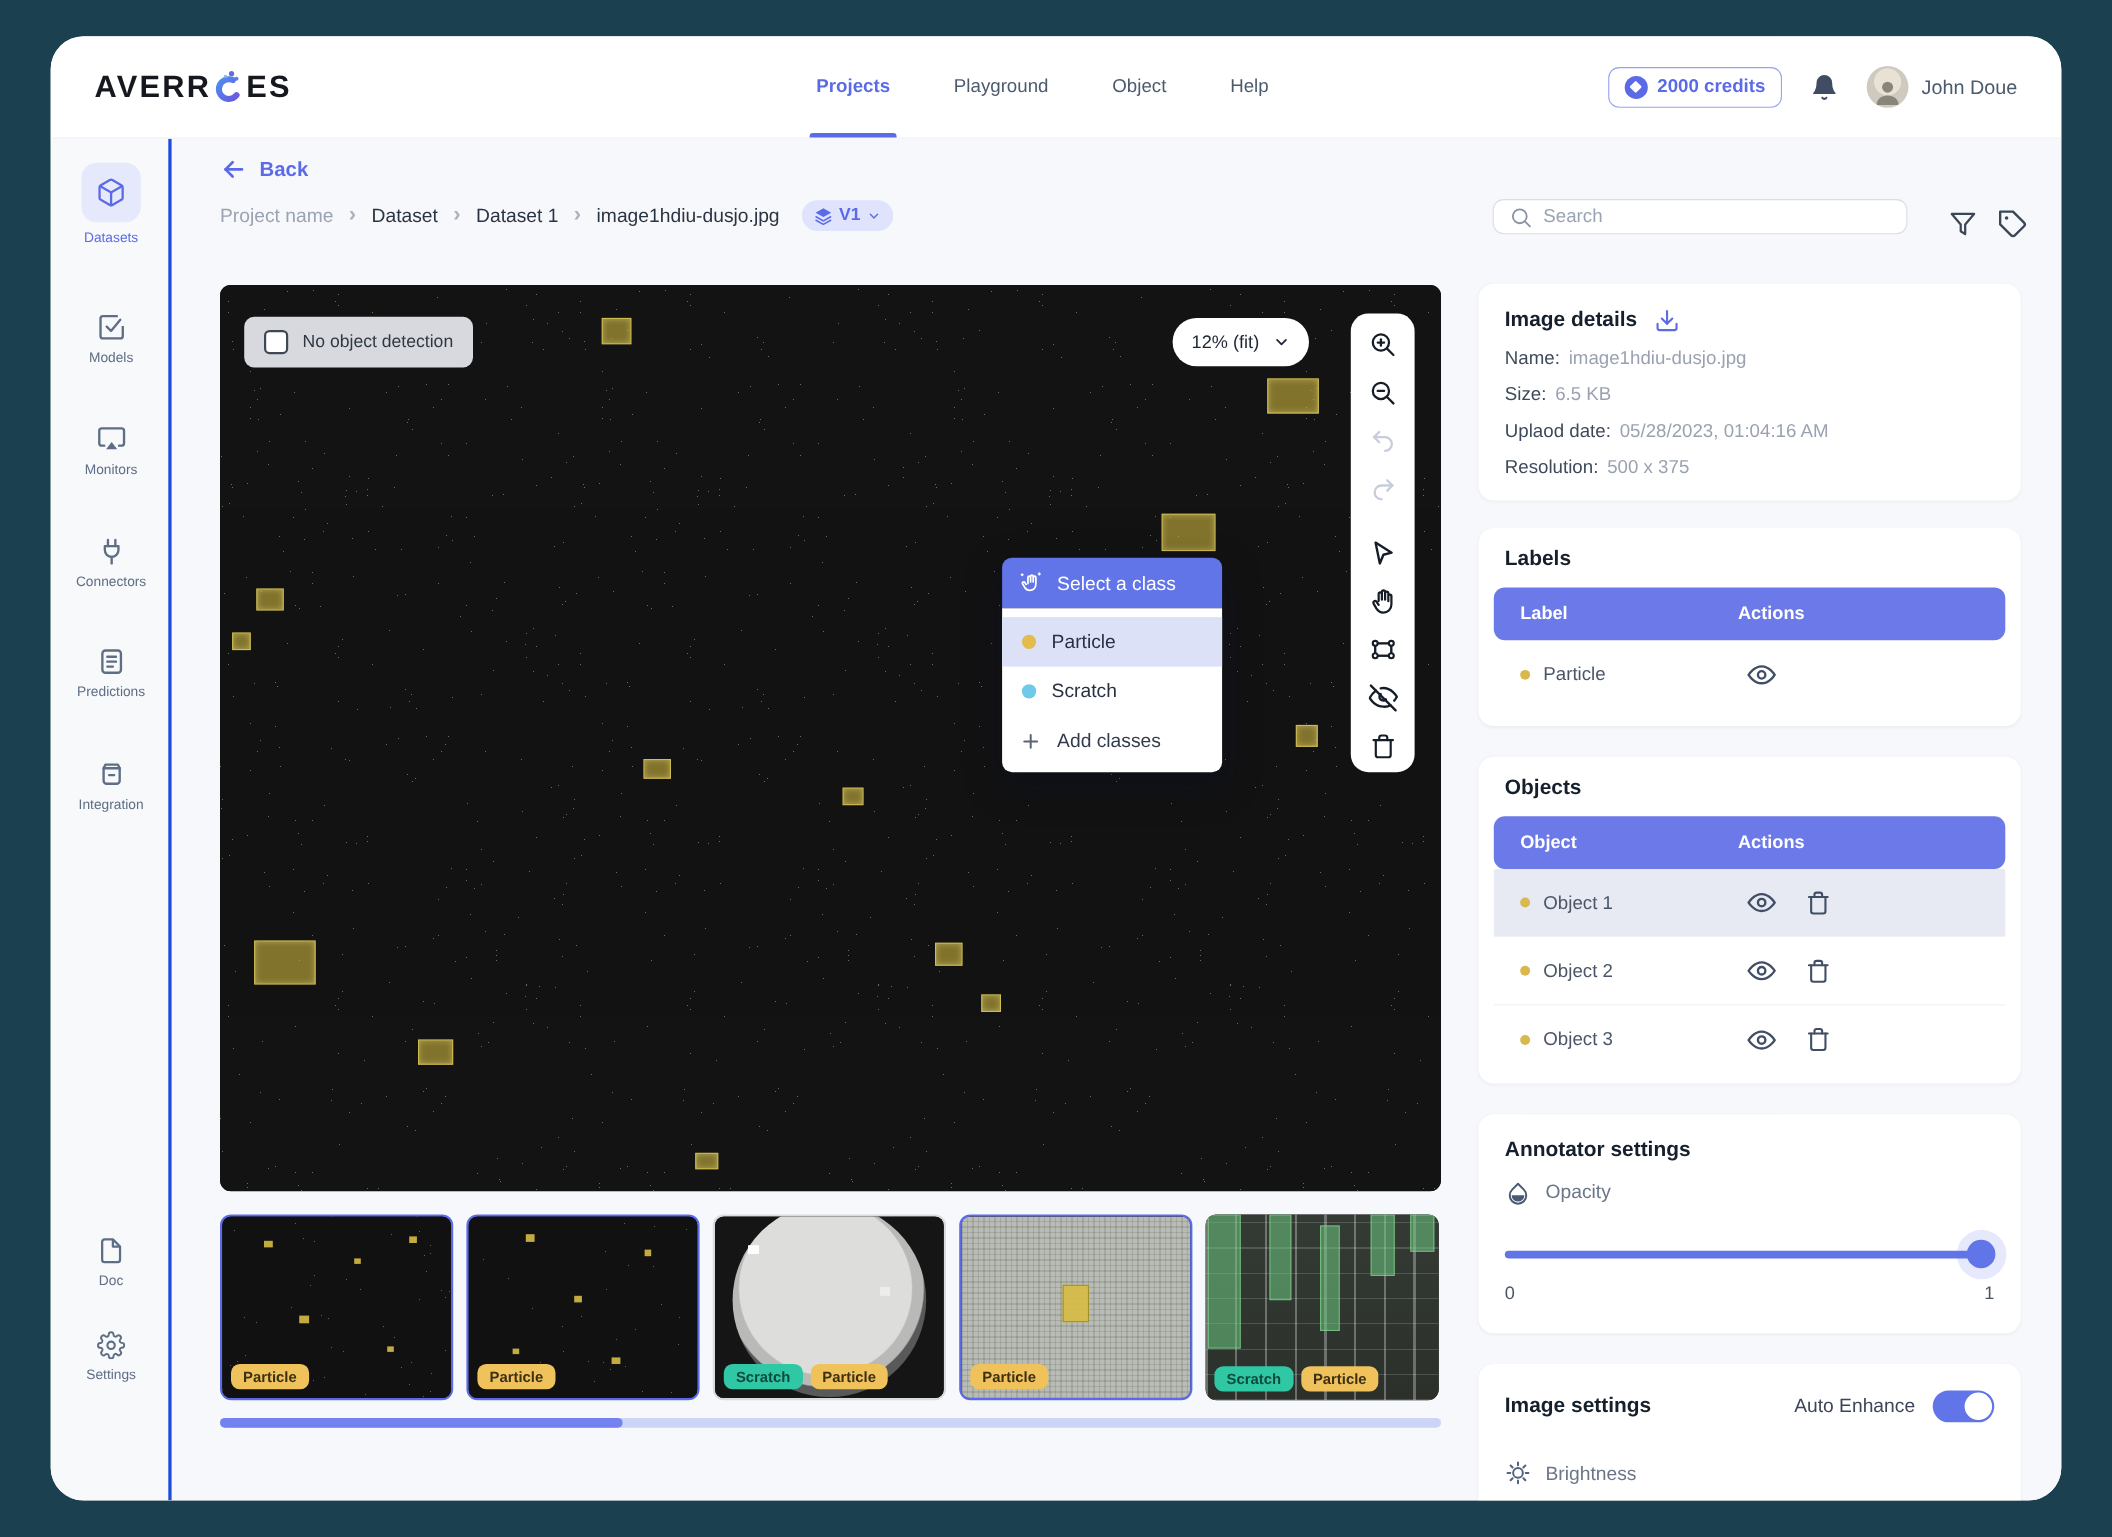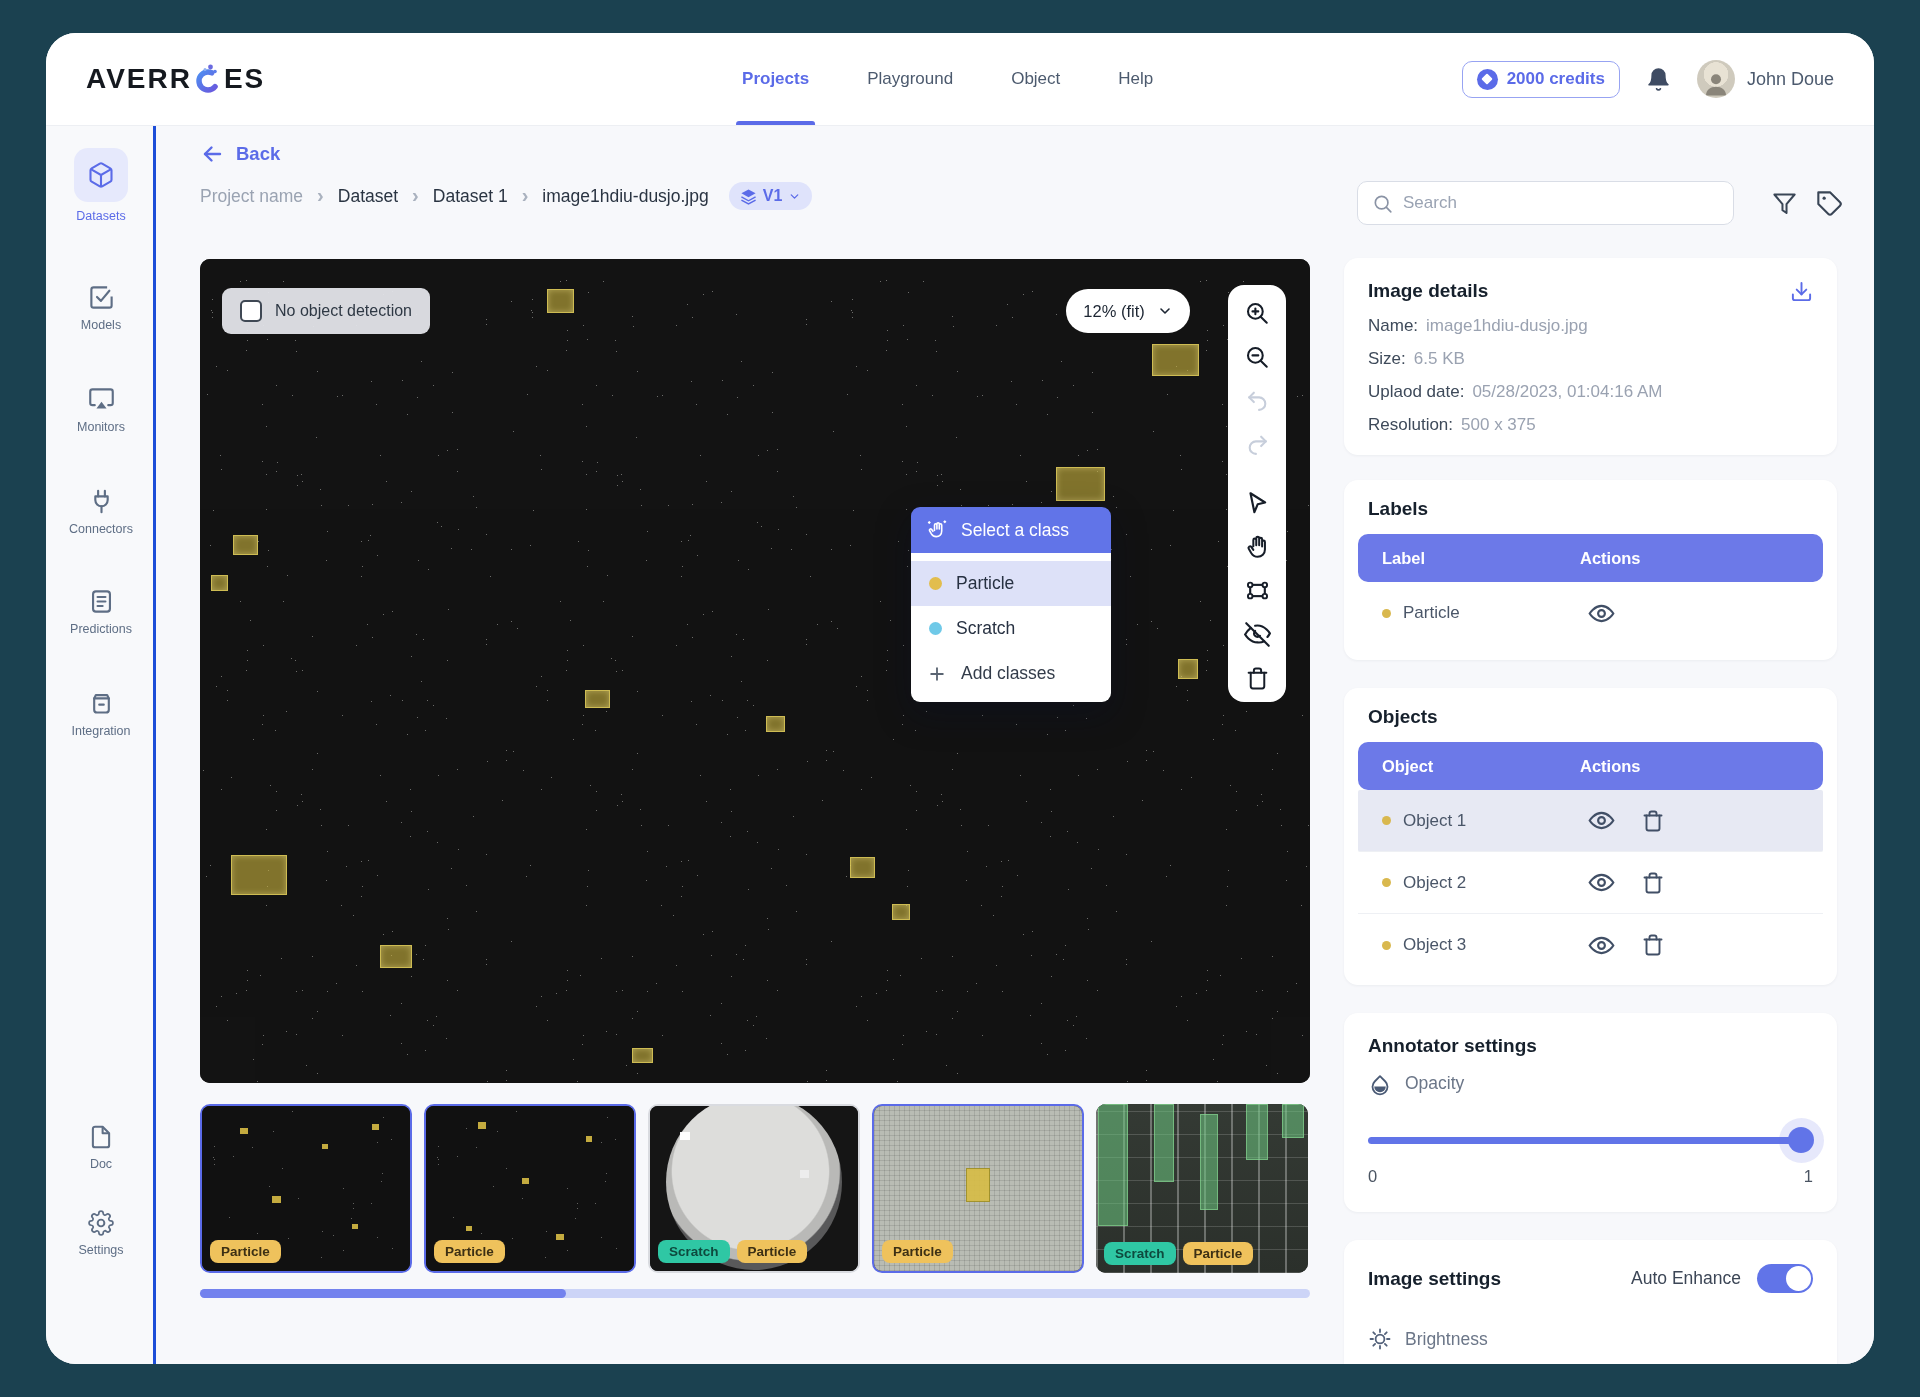--- a/index.html
+++ b/index.html
@@ -50,21 +50,21 @@
   .back-row { position:absolute; left:44px; top:16px; display:flex; align-items:center; gap:12px;
               color:#5b6be8; font-size:18.5px; font-weight:600; cursor:pointer; }
   .crumb-row { position:absolute; left:44px; top:56px; display:flex; align-items:center; gap:14px;
                font-size:17.5px; }
   .crumb-muted { color:#9aa3b2; }
   .crumb { color:#2a3442; font-weight:500; }
   .crumb-sep { color:#aab2bf; font-size:20px; font-weight:600; margin-top:-2px; }
   .vbadge { display:flex; align-items:center; gap:6px; background:#dfe3fb; color:#5b6be8;
             font-weight:600; font-size:16px; border-radius:15px; padding:5px 11px; margin-left:6px; cursor:pointer; }
 
-  .search-box { position:absolute; left:1201px; top:55px; width:377px; height:44px; background:#fff;
+  .search-box { position:absolute; left:1201px; top:55px; width:377px; height:32px; background:#fff;
                 border:1.5px solid #d9dde6; border-radius:10px; display:flex; align-items:center;
                 padding:0 14px; gap:10px; color:#8a93a5; }
   .search-box input { border:none; outline:none; font-size:17px; color:#2a3442; width:100%;
                 font-family:"Liberation Sans", sans-serif; background:transparent; }
   .search-box input::placeholder { color:#9aa3b3; }
   .hdr-ic { position:absolute; top:64px; color:#3a4656; cursor:pointer; }
 
   
   .canvas { position:absolute; left:44px; top:133px; width:1110px; height:824px; background:#272727;
             border-radius:10px; overflow:hidden; }
@@ -99,21 +99,21 @@
   .popup-add { height:45px; display:flex; align-items:center; gap:14px; padding:0 16px; font-size:17.5px;
            color:#333c4a; cursor:pointer; }
 
   
   .panel { position:absolute; left:1188px; top:132px; width:493px; }
   .card { position:absolute; left:0; width:493px; background:#fff; border-radius:14px;
           box-shadow:0 1px 3px rgba(25,35,60,0.05); }
   .card-title { font-size:19px; font-weight:700; color:#16202c; }
 
   .details { top:0; height:197px; padding:22px 24px; }
-  .details-head { display:flex; justify-content:space-between; align-items:flex-start;gap:16px; }
+  .details-head { display:flex; justify-content:flex-start; align-items:flex-start;gap:16px; }
   .drow { margin-top:13px; font-size:17px; color:#3e4a5a; }
   .drow b { font-weight:500; }
   .drow span { color:#9aa2b1; margin-left:8px; }
 
   .labels-card { top:222px; height:180px; padding:18px 14px 0; }
   .labels-card .card-title, .objects-card .card-title { margin-left:10px; }
   .table-head { margin-top:14px; height:48px; background:#6c79e8; border-radius:10px;
           display:flex; align-items:center; color:#fff; font-size:16.5px; font-weight:600; }
   .th1 { margin-left:24px; }
   .th2 { position:absolute; left:236px; }

